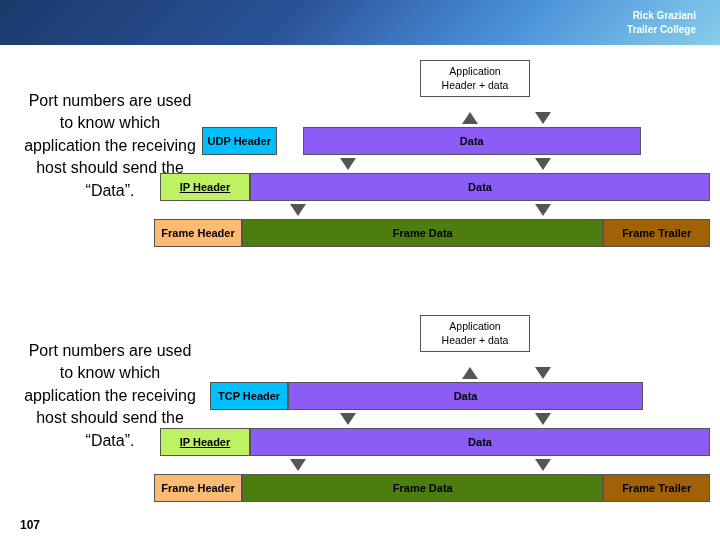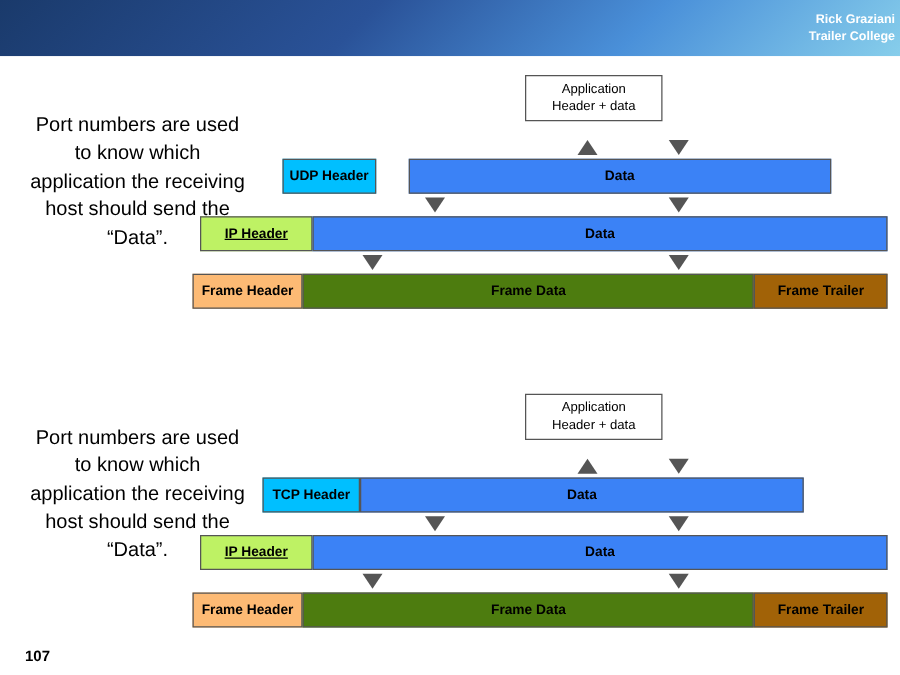--- a/index.html
+++ b/index.html
@@ -16,21 +16,21 @@
     
     .header-banner {
       position: absolute;
       top: 0; right: 0;
       width: 720px;
       height: 45px;
       background: linear-gradient(135deg, #1a3a6b 0%, #2a5298 40%, #4a90d9 70%, #87ceeb 100%);
       display: flex;
       align-items: center;
       justify-content: flex-end;
-      padding-right: 4px;
+      padding-right: 24px;
     }
     .header-logo {
       text-align: right;
       color: white;
       font-size: 10px;
       font-weight: bold;
       line-height: 1.4;
     }
 
     .main-content {
@@ -112,21 +112,21 @@
       justify-content: center;
       height: 100%;
       font-size: 11px;
       font-weight: bold;
       border: 1.5px solid #555;
     }
 
     
     .cell-udp { background: #00bfff; color: #000; }
     .cell-tcp { background: #00bfff; color: #000; }
-    .cell-data-white { background: #3b82f6; color: #000; }
+    .cell-data-white { background: #8b5cf6; color: #000; }
     .cell-ip { background: #bef264; color: #000; text-decoration: underline; }
     .cell-frame-header { background: #fdba74; color: #000; margin-left: 44px; }
     .cell-frame-data { background: #4d7c0f; color: #000; }
     .cell-frame-trailer { background: #a16207; color: #000; }
 
     
     .page-number {
       position: absolute;
       bottom: 8px;
       left: 20px;
@@ -153,21 +153,21 @@
 
     <div class="app-header-box" style="left: 420px; top: 5px; width: 110px;">
       <span style="white-space:pre-line;">Application
 Header + data</span>
     </div>
 
     <div class="arrow-up" style="left: 462px; top: 57px;"></div>
 
     <div class="arrow-down" style="left: 535px; top: 57px;"></div>
 
-    <div class="row-bar" style="left: 226px; top: 72px; width: 439px; gap: 26px;">
+    <div class="row-bar" style="left: 202px; top: 72px; width: 439px; gap: 26px;">
       <div class="cell cell-udp" style="width: 90px;">UDP Header</div>
       <div class="cell cell-data-white" style="width: 410px;">Data</div>
     </div>
 
     <div class="arrow-down" style="left: 340px; top: 103px;"></div>
 
     <div class="arrow-down" style="left: 535px; top: 103px;"></div>
 
     <div class="row-bar" style="left: 160px; top: 118px; width: 550px;">
       <div class="cell cell-ip" style="width: 90px;">IP Header</div>

